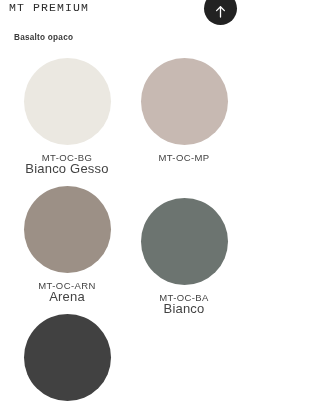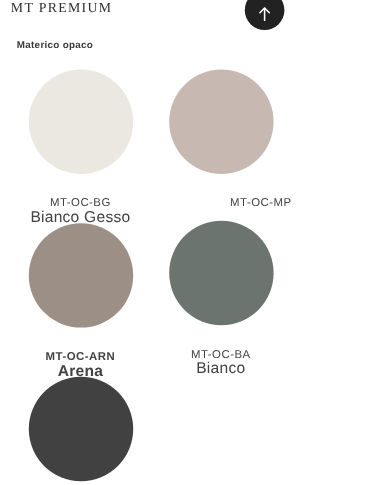--- a/index.html
+++ b/index.html
@@ -21,21 +21,21 @@
     position: absolute;
     top: 0;
     left: 0;
     width: 247px;
     height: 26px;
   }
   .page-title {
     position: absolute;
     left: 9px;
     top: 1px;
-    font-family: Liberation Serif, serif;
+    font-family: Liberation Mono, monospace;
     font-size: 11.5px;
     letter-spacing: 1.1px;
     color: #2e2e2e;
     white-space: nowrap;
   }
   .scroll-top-button {
     position: absolute;
     left: 204px;
     top: -8px;
     width: 33px;
@@ -78,59 +78,59 @@
     width: 118px;
     text-align: center;
   }
   .swatch-circle {
     width: 87px;
     height: 87px;
     border-radius: 50%;
     margin: 0 auto;
   }
   .swatch-code {
-    margin-top: 19px;
+    margin-top: 7px;
     font-size: 9.5px;
     letter-spacing: 0.4px;
     color: #434343;
     white-space: nowrap;
     line-height: 11px;
   }
   .swatch-name {
     font-size: 13px;
     letter-spacing: 0.2px;
     color: #434343;
     white-space: nowrap;
     line-height: 11px;
   }
 
   
   .pos-r1c1 { left: 8px;   top: 58px; }
-  .pos-r1c2 { left: 125px; top: 58px; text-align: right; }
-  .pos-r2c1 { left: 8px;   top: 186px; font-weight: bold; }
-  .pos-r2c2 { left: 125px; top: 184px; }
+  .pos-r1c2 { left: 125px; top: 58px; }
+  .pos-r2c1 { left: 8px;   top: 186px; }
+  .pos-r2c2 { left: 125px; top: 198px; }
   .pos-r3c1 { left: 8px;   top: 314px; }
 </style>
 </head>
 <body style="background: rgb(255, 255, 255);">
 
 <div class="header">
   <div class="page-title">MT PREMIUM</div>
 
   <button class="scroll-top-button">
     <span>
       <svg width="11" height="13" viewBox="0 0 11 13" fill="none">
         <path d="M5.5 12 V2" stroke="#ffffff" stroke-width="1.3" stroke-linecap="round"></path>
         <path d="M1.6 5.6 L5.5 1.7 L9.4 5.6" stroke="#ffffff" stroke-width="1.3" stroke-linecap="round" stroke-linejoin="round"></path>
       </svg>
     </span>
   </button>
 </div>
 
-<div class="section-label">Materico opaco</div>
+<div class="section-label">Basalto opaco</div>
 
 <div class="swatch-grid">
 
   <div class="swatch pos-r1c1">
     <div class="swatch-circle" style="background: rgb(235, 232, 225);"></div>
     <div class="swatch-code">MT-OC-BG</div>
     <div class="swatch-name">Bianco Gesso</div>
   </div>
 
   <div class="swatch pos-r1c2">

